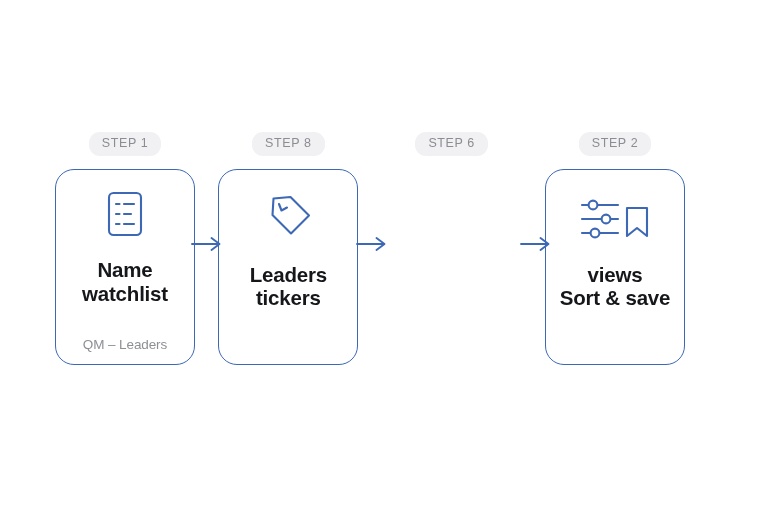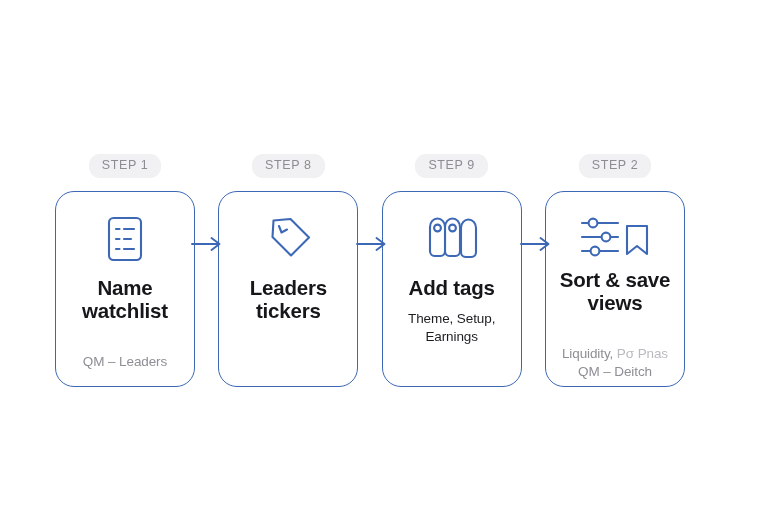--- a/index.html
+++ b/index.html
@@ -16,21 +16,21 @@
 
   #flow-diagram {
     position: relative;
     width: 768px;
     height: 512px;
   }
 
   .steps-row {
     position: absolute;
     left: 55px;
-    top: 154px;
+    top: 132px;
     width: 630px;
     display: flex;
     align-items: flex-start;
     justify-content: space-between;
   }
 
   .step-group {
     width: 140px;
     display: flex;
     flex-direction: column;
@@ -65,21 +65,21 @@
   }
 
   .card-icon {
     height: 62px;
     display: flex;
     align-items: center;
     justify-content: center;
   }
 
   .card-title {
-    margin-top: 4px;
+    margin-top: 13px;
     font-size: 20.5px;
     font-weight: bold;
     color: #16171a;
     text-align: center;
     line-height: 1.16;
     letter-spacing: -0.2px;
   }
 
   .card-subtitle {
     margin-top: 11px;
@@ -144,62 +144,40 @@
           </svg>
         </div>
         <div class="card-title">
           <div>Leaders</div>
           <div>tickers</div>
         </div>
       </div>
     </div>
 
     <div class="step-group">
-      <div class="step-badge">STEP 9</div>
-      <div class="step-card">
-        <div class="card-icon">
-          <svg width="58" height="54" viewBox="0 0 58 54" fill="none">
-            <path d="M38 14 C38 9 41.5 5.5 45.5 5.5 C49.5 5.5 53 9 53 14 L53 38 C53 41 51 43 48.5 43 L42.5 43 C40 43 38 41 38 38 Z" stroke="#3c68b5" stroke-width="2.1" stroke-linejoin="round"></path>
-            <path d="M22 13 C22 8 25.5 4.5 29.5 4.5 C33.5 4.5 37 8 37 13 L37 37 C37 40 35 42 32.5 42 L26.5 42 C24 42 22 40 22 37 Z" stroke="#3c68b5" stroke-width="2.1" stroke-linejoin="round" fill="#ffffff"></path>
-            <circle cx="29.5" cy="14" r="3.4" stroke="#3c68b5" stroke-width="2.1"></circle>
-            <path d="M7 13 C7 8 10.5 4.5 14.5 4.5 C18.5 4.5 22 8 22 13 L22 37 C22 40 20 42 17.5 42 L11.5 42 C9 42 7 40 7 37 Z" stroke="#3c68b5" stroke-width="2.1" stroke-linejoin="round" fill="#ffffff"></path>
-            <circle cx="14.5" cy="14" r="3.4" stroke="#3c68b5" stroke-width="2.1"></circle>
-          </svg>
-        </div>
-        <div class="card-title">
-          <div>Add tags</div>
-        </div>
-        <div class="card-subtitle dark">
-          <div>Theme, Setup,</div>
-          <div>Earnings</div>
-        </div>
-      </div>
+      <div class="step-badge">STEP 6</div>
     </div>
 
     <div class="step-group">
       <div class="step-badge">STEP 2</div>
       <div class="step-card">
         <div class="card-icon">
           <svg width="76" height="54" viewBox="0 0 76 54" fill="none">
             <line x1="5" y1="13" x2="41" y2="13" stroke="#3c68b5" stroke-width="2.1" stroke-linecap="round"></line>
             <circle cx="16" cy="13" r="4.4" stroke="#3c68b5" stroke-width="2.1" fill="#ffffff"></circle>
             <line x1="5" y1="27" x2="41" y2="27" stroke="#3c68b5" stroke-width="2.1" stroke-linecap="round"></line>
             <circle cx="29" cy="27" r="4.4" stroke="#3c68b5" stroke-width="2.1" fill="#ffffff"></circle>
             <line x1="5" y1="41" x2="41" y2="41" stroke="#3c68b5" stroke-width="2.1" stroke-linecap="round"></line>
             <circle cx="18" cy="41" r="4.4" stroke="#3c68b5" stroke-width="2.1" fill="#ffffff"></circle>
             <path d="M50 16 L70 16 L70 44 L60 36 L50 44 Z" stroke="#3c68b5" stroke-width="2.1" stroke-linejoin="round" fill="#ffffff"></path>
           </svg>
         </div>
         <div class="card-title">
+          <div>views</div>
           <div>Sort &amp; save</div>
-          <div>views</div>
-        </div>
-        <div class="card-subtitle muted">
-          <div><span>Liquidity, </span><span class="sub-faded">Pσ Pnas</span></div>
-          <div>QM – Deitch</div>
         </div>
       </div>
     </div>
 
   </div>
 
   <div class="arrow arrow-1">
     <svg width="34" height="22" viewBox="0 0 34 22" fill="none">
       <line x1="2" y1="11" x2="28" y2="11" stroke="#3c68b5" stroke-width="1.9" stroke-linecap="round"></line>
       <path d="M21.5 5 L29.5 11 L21.5 17" stroke="#3c68b5" stroke-width="1.9" stroke-linecap="round" stroke-linejoin="round" fill="none"></path>

